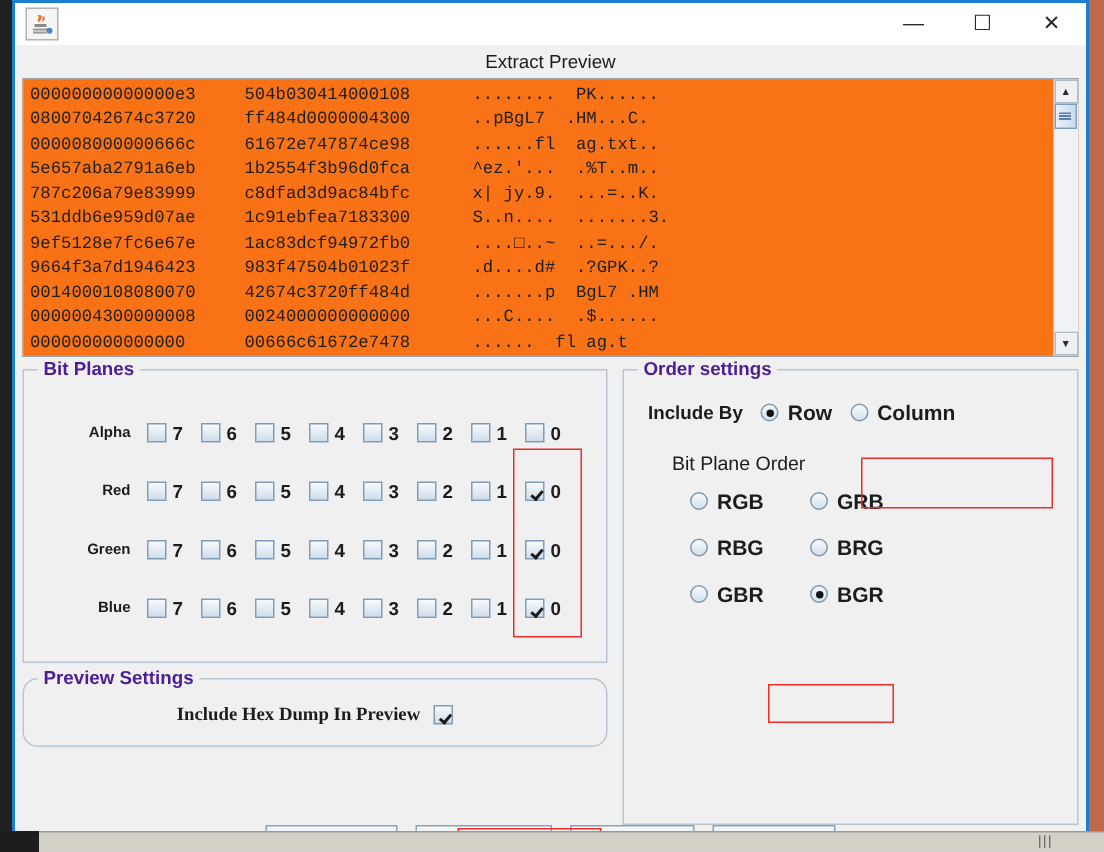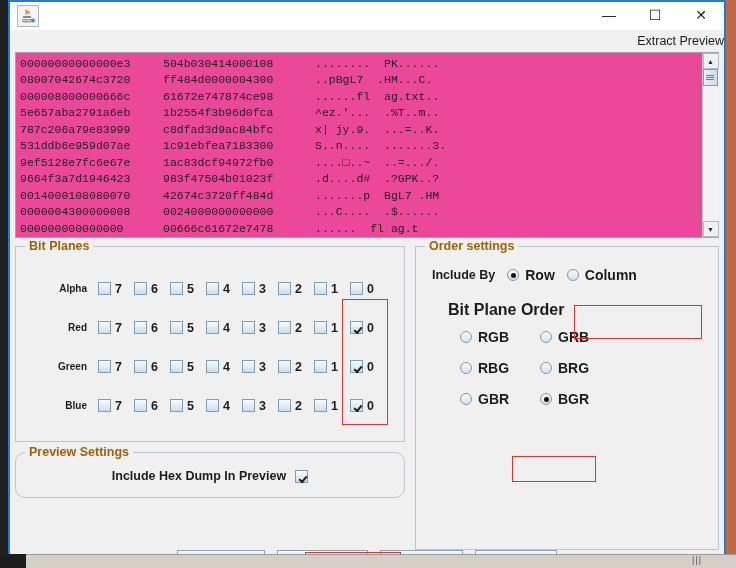--- a/index.html
+++ b/index.html
@@ -67,30 +67,30 @@
   #win-controls { margin-left: auto; display: flex; height: 30px; }
   .win-btn {
     width: 46px; height: 30px;
     display: flex; align-items: center; justify-content: center;
     color: #2a2a2a; font-size: 14px; line-height: 1;
     cursor: default;
   }
 
   #subtitle-bar {
     height: 22px; background: #f0f0f0;
-    display: flex; align-items: center; justify-content: flex-end;
+    display: flex; align-items: center; justify-content: center;
     font-size: 12.5px; color: #1c1c1c;
     flex: 0 0 22px;
   }
 
   
   #preview-wrap {
     margin: 0 5px 0 5px;
     height: 186px;
-    background: #ec4899;
+    background: #f97316;
     border: 1px solid #9aa7b0;
     display: flex;
     flex: 0 0 186px;
     position: relative;
   }
   #hexarea {
     flex: 1 1 auto; overflow: hidden;
     padding: 3px 0 0 4px;
     font-family: "Liberation Mono", monospace;
     font-size: 11.5px;
@@ -132,21 +132,21 @@
   #right-col { flex: 1 1 auto; }
 
   .group {
     border: 1px solid #b8c6d4;
     position: relative;
     background: #f0f0f0;
   }
   .group > .legend {
     position: absolute; top: -8px; left: 9px;
     background: #f0f0f0; padding: 0 4px;
-    font-size: 12.5px; font-weight: bold; color: #a16207;
+    font-size: 12.5px; font-weight: bold; color: #4c1d95;
   }
 
   #bitplanes { height: 196px; }
   #bp-body { padding: 22px 0 0 0; }
   .bp-row {
     display: flex; align-items: center; height: 39px;
   }
   .bp-label {
     width: 82px; text-align: right; padding-right: 11px;
     font-size: 10px; font-weight: bold; color: #1c1c1c;
@@ -172,41 +172,41 @@
     position: absolute; left: 326px; top: 52px;
     width: 46px; height: 126px;
     border: 1.5px solid #e8302a; pointer-events: none;
   }
 
   #previewsettings { height: 46px; border-radius: 10px; }
   #ps-body {
     padding-top: 16px; display: flex; align-items: center;
     justify-content: center; gap: 9px;
   }
-  #ps-body .lbl { font-size: 12.5px; font-weight: bold; color: #1c1c1c; }
+  #ps-body .lbl { font-size: 12.5px; font-weight: bold; color: #1c1c1c; font-family: Liberation Serif, serif; }
 
   #ordersettings { height: 304px; }
   #os-body { padding: 20px 0 0 16px; }
   .os-row { display: flex; align-items: center; margin-bottom: 10px; }
   .os-lbl { font-size: 12.5px; font-weight: bold; color: #1c1c1c; }
   .radio-opt {
     display: flex; align-items: center; gap: 6px;
     font-size: 14px; font-weight: bold; color: #1c1c1c;
     margin-left: 12px;
   }
   .rb {
     width: 12px; height: 12px; flex: 0 0 12px; border-radius: 50%;
     background: linear-gradient(to bottom,#f7fafd,#d3e0ec);
     border: 1px solid #8098ae; position: relative;
   }
   .rb.sel::after {
     content: ""; position: absolute; left: 3px; top: 3px;
     width: 5px; height: 5px; border-radius: 50%; background: #131313;
   }
-  #bpo-title { font-size: 16px; font-weight: bold; color: #1c1c1c;
+  #bpo-title { font-size: 13px; font-weight: normal; color: #1c1c1c;
     margin: 18px 0 10px 16px; }
   #bpo-grid { display: grid; grid-template-columns: 80px 80px;
     row-gap: 15px; margin-left: 28px; }
   #bpo-grid .radio-opt { margin-left: 0; }
   #lsb-hilite {
     position: absolute; left: 158px; top: 58px; width: 128px; height: 34px;
     border: 1.5px solid #e8302a; pointer-events: none;
   }
   #bgr-hilite {
     position: absolute; left: 96px; top: 209px; width: 84px; height: 26px;

